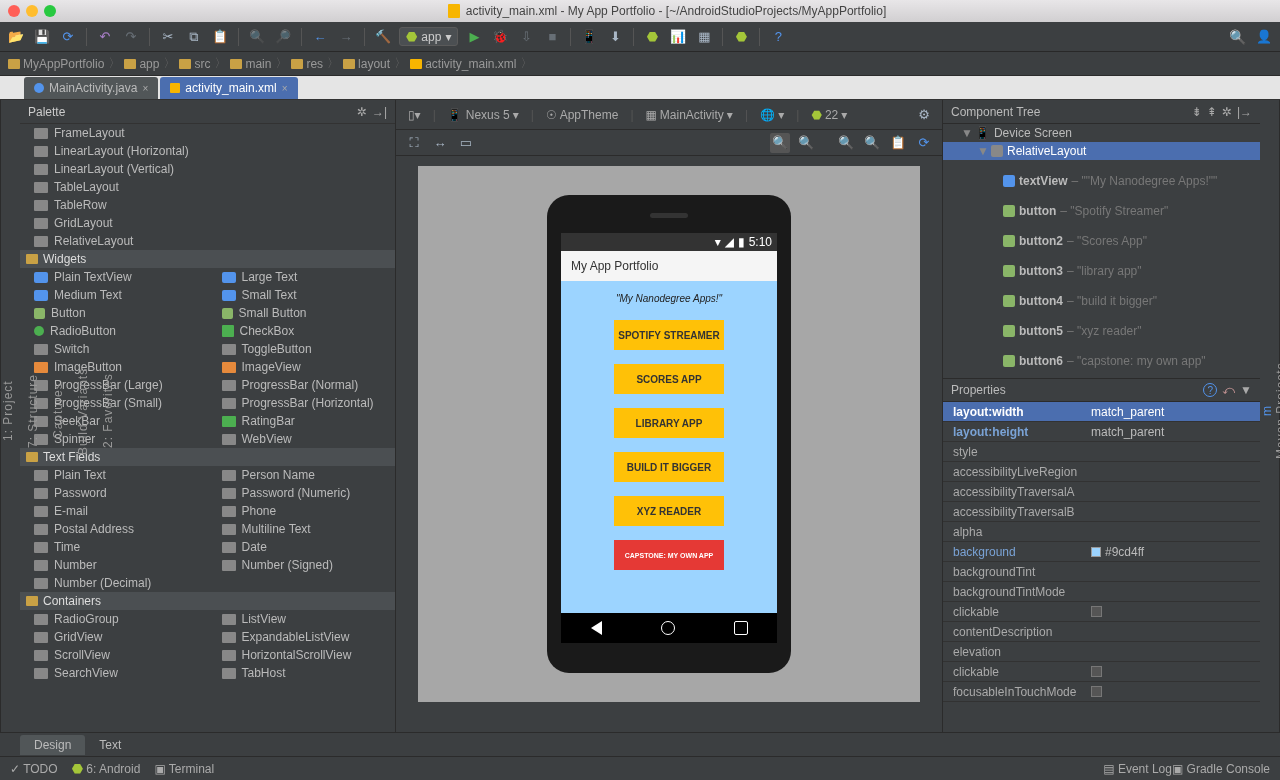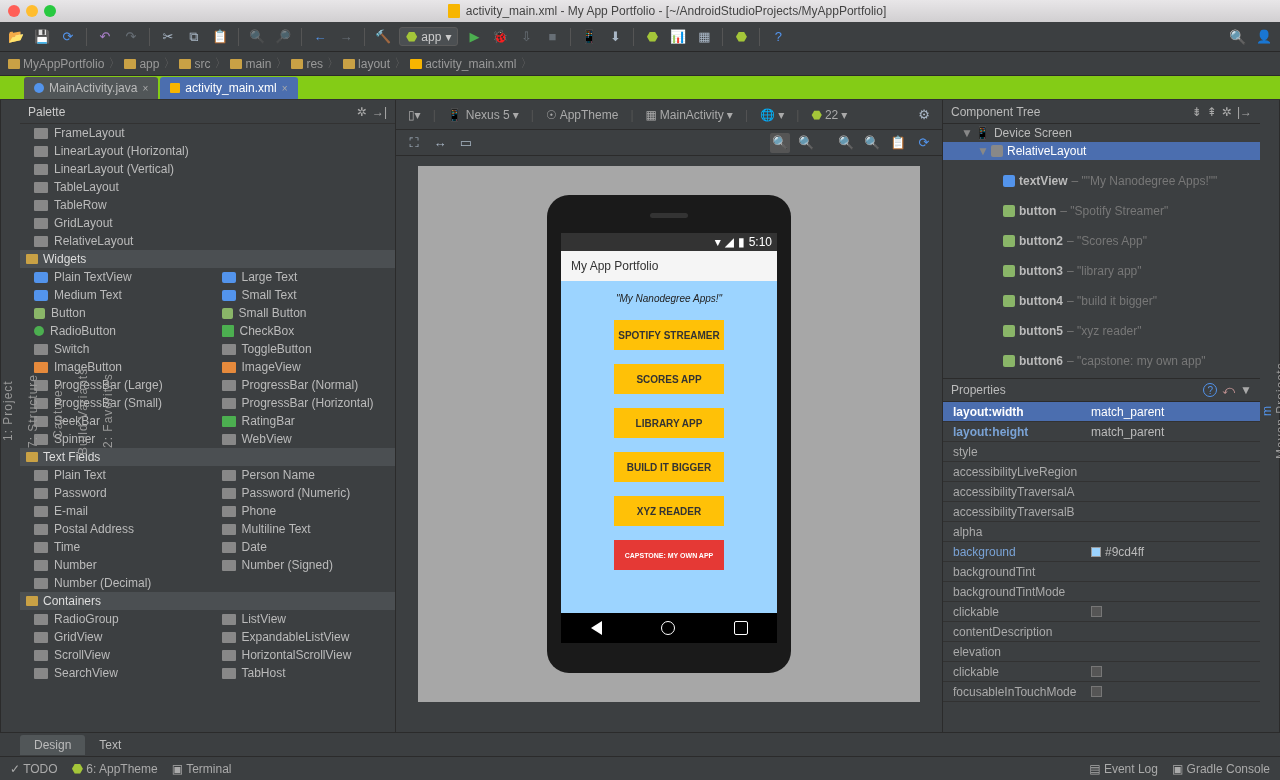--- a/index.html
+++ b/index.html
@@ -20,21 +20,21 @@
 .runbtn { color: #4caf50; }
 .bugbtn { color: #6fbf6f; }
 .spacer { flex: 1; }
 .search { color: #999; font-size: 14px; }
 
 .breadcrumb { height: 24px; background: #3c3f41; border-bottom: 1px solid #2b2b2b; display: flex; align-items: center; padding: 0 8px; gap: 4px; font-size: 11px; color: #999; }
 .crumb { display: flex; align-items: center; gap: 3px; }
 .fico { width: 12px; height: 10px; background: #c9a145; border-radius: 1px; }
 .chev { color: #666; }
 
-.edtabs { height: 24px; background: #84cc16; display: flex; align-items: flex-end; padding-left: 24px; border-bottom: 1px solid #323232; }
+.edtabs { height: 24px; background: #e5e5e5; display: flex; align-items: flex-end; padding-left: 24px; border-bottom: 1px solid #323232; }
 .edtab { padding: 4px 10px; background: #515658; color: #bbb; font-size: 11px; border-radius: 3px 3px 0 0; margin-right: 2px; display: flex; align-items: center; gap: 5px; }
 .edtab.active { background: #4b6eaf; color: #fff; }
 .tabx { color: #aaa; font-size: 10px; }
 .cico { width: 10px; height: 10px; border-radius: 50%; background: #5394ec; }
 
 .body { display: flex; height: 632px; }
 .leftgutter, .rightgutter { width: 20px; background: #3c3f41; border-right: 1px solid #2b2b2b; writing-mode: vertical-rl; transform: rotate(180deg); color: #999; font-size: 10px; text-align: center; padding-top: 10px; letter-spacing: 1px; }
 .rightgutter { border-right: none; border-left: 1px solid #2b2b2b; }
 
 .palette { width: 376px; background: #3c3f41; display: flex; flex-direction: column; border-right: 1px solid #2b2b2b; }
@@ -94,21 +94,21 @@
 .prow .k.bg { color: #7aa3d6; }
 .prow .v { flex: 1; padding-left: 6px; color: #bbb; display: flex; align-items: center; gap: 4px; }
 .prow.sel { background: #4b6eaf; } .prow.sel .k, .prow.sel .v { color: #fff; }
 .swatch { width: 10px; height: 10px; background: #9cd4ff; border: 1px solid #999; }
 .chk { width: 11px; height: 11px; background: #555; border: 1px solid #777; }
 
 .bottomtabs { height: 24px; background: #3c3f41; border-top: 1px solid #2b2b2b; display: flex; align-items: center; padding: 0 20px; }
 .btab { padding: 3px 14px; font-size: 12px; color: #bbb; }
 .btab.active { background: #515658; border-radius: 3px 3px 0 0; }
 .statusrow { height: 24px; background: #3c3f41; border-top: 1px solid #2b2b2b; display: flex; align-items: center; padding: 0 10px; font-size: 11px; color: #aaa; gap: 14px; }
-.statusrow .right { margin-left: auto; display: flex; gap: 14px; }
+.statusrow .right { margin-left: auto; display: flex; }
 
 .iconbtns { display: flex; gap: 5px; color: #aaa; font-size: 13px; }
 .qmark { width: 14px; height: 14px; border-radius: 50%; border: 1px solid #5394ec; color: #5394ec; font-size: 10px; display: inline-flex; align-items: center; justify-content: center; }
 </style>
 </head>
 <body>
 
 <div class="titlebar">
   <span class="tl r"></span>
   <span class="tl y"></span>
@@ -506,19 +506,19 @@
   </div>
 </div>
 
 <div class="bottomtabs">
   <div class="btab active">Design</div>
   <div class="btab">Text</div>
 </div>
 
 <div class="statusrow">
   <span>✓ <span>TODO</span></span>
-  <span><span class="droid">⬣</span> <span>6: AppTheme</span></span>
+  <span><span class="droid">⬣</span> <span>6: Android</span></span>
   <span>▣ <span>Terminal</span></span>
   <span class="right">
     <span>▤ <span>Event Log</span></span>
     <span>▣ <span>Gradle Console</span></span>
   </span>
 </div>
 
 </body></html>

